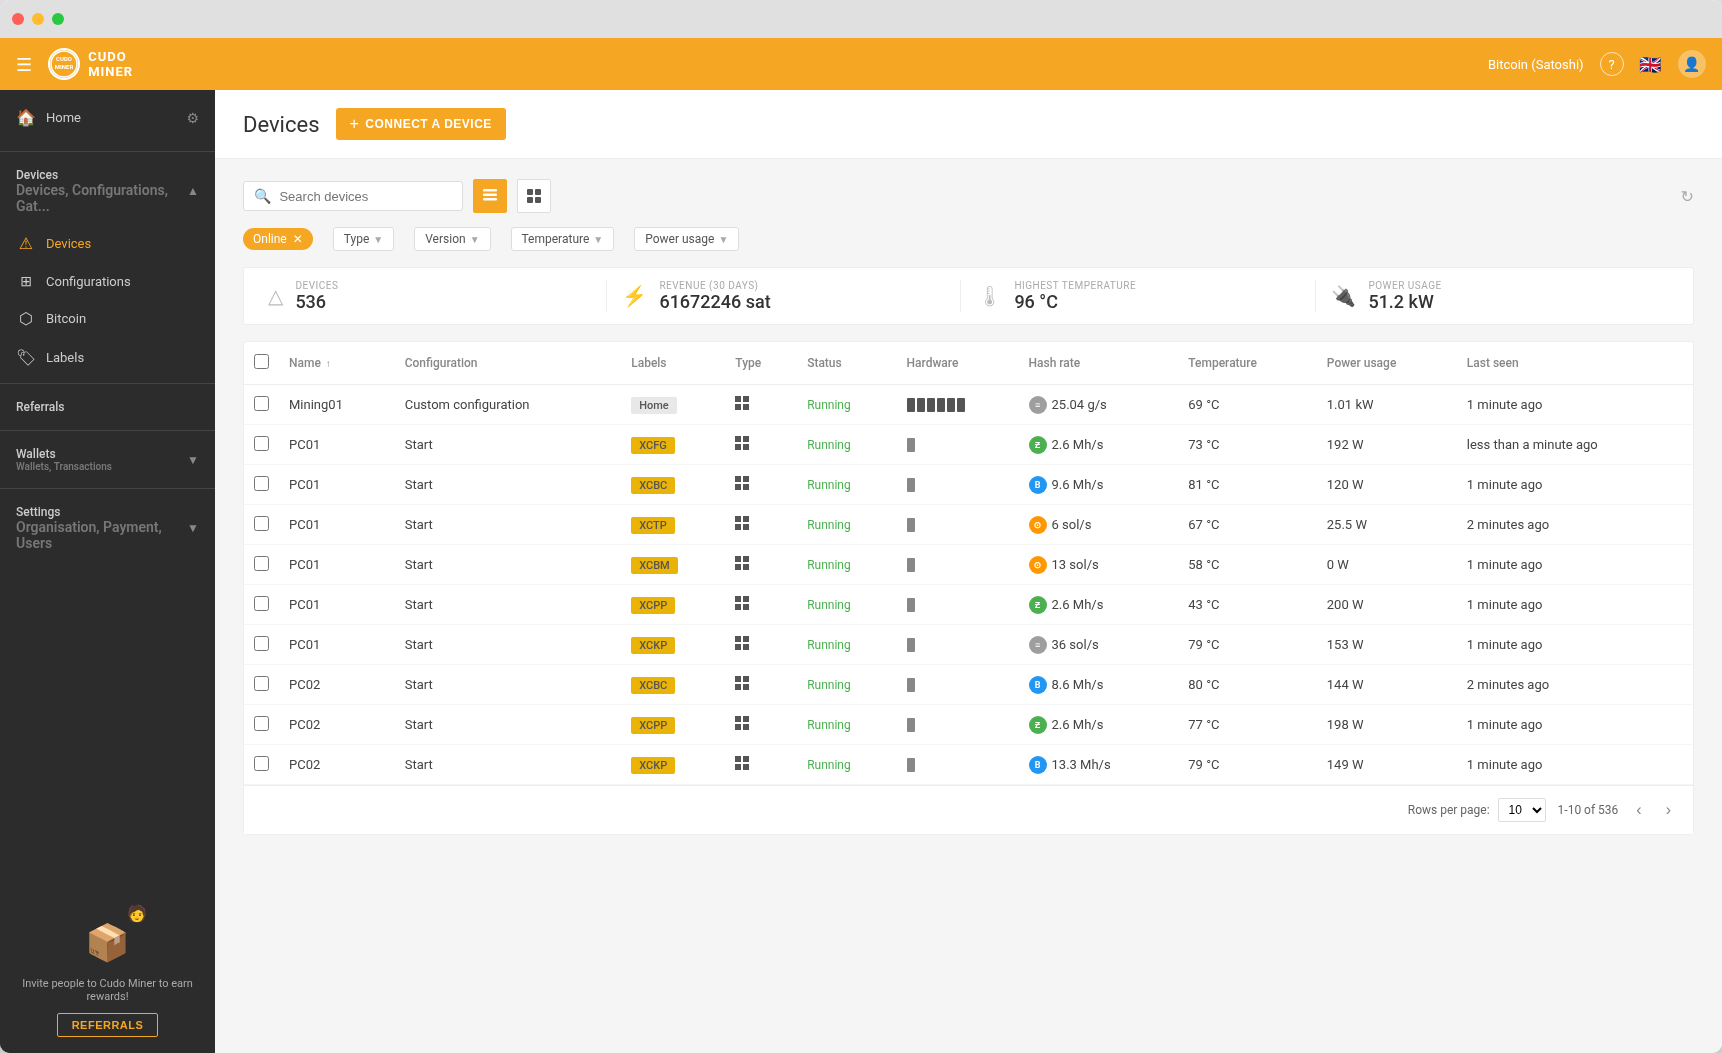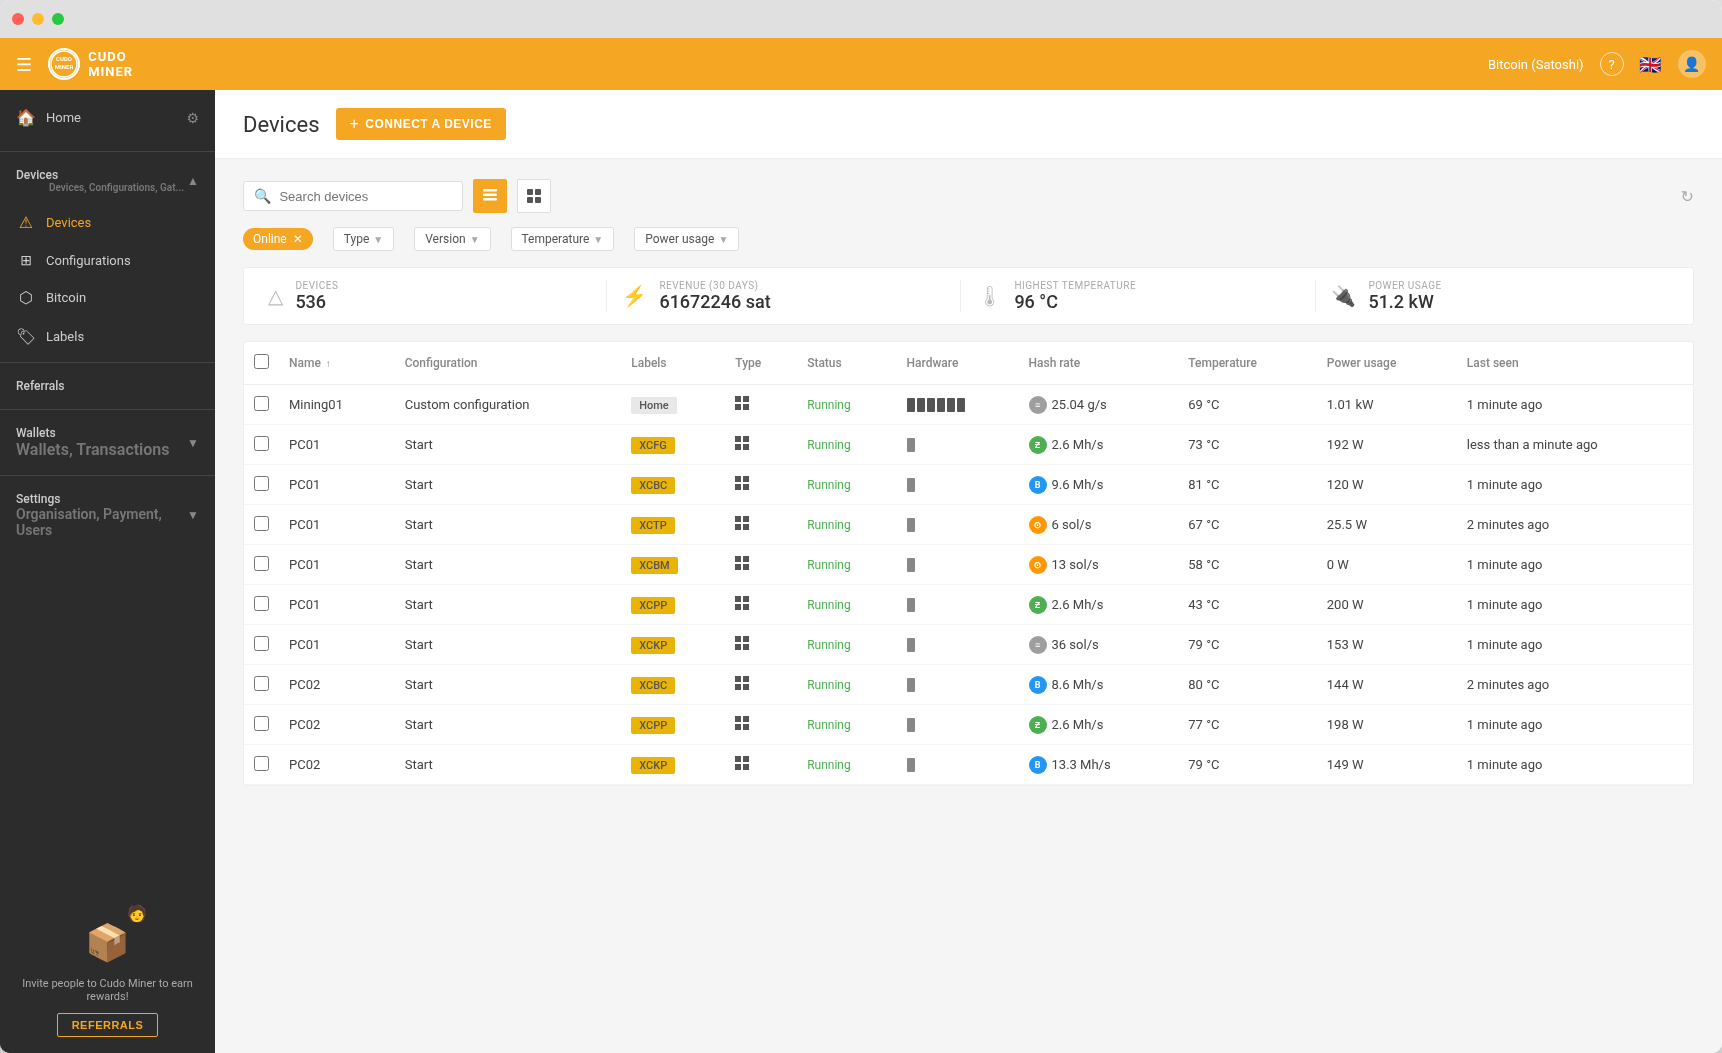--- a/index.html
+++ b/index.html
@@ -142,21 +142,21 @@
           <span>Home</span>
           <span style="margin-left:auto;color:#888;font-size:14px;">⚙</span>
         </div>
       </div>
 
       <hr class="sidebar-divider">
 
       <div class="sidebar-group-header">
         <div>
           <div class="group-title">Devices</div>
-          <div style="font-size:10px;color:#777;margin-left:33px;">Devices, Configurations, Gat...</div>
+          <div style="font-size:14px;color:#777;">Devices, Configurations, Gat...</div>
         </div>
         <span style="color:#888;font-size:12px;">▲</span>
       </div>
       <div class="sidebar-item active">
         <span class="icon" style="color:#f5a623;">⚠</span>
         <span style="color:#f5a623;">Devices</span>
       </div>
       <div class="sidebar-item">
         <span class="icon" style="font-size:14px;">⊞</span>
         <span>Configurations</span>
@@ -174,21 +174,21 @@
 
       <div class="sidebar-group-header">
         <div class="group-title">Referrals</div>
       </div>
 
       <hr class="sidebar-divider">
 
       <div class="sidebar-group-header">
         <div>
           <div class="group-title">Wallets</div>
-          <div style="font-size:16px;color:#777;">Wallets, Transactions</div>
+          <div style="font-size:10px;color:#777;">Wallets, Transactions</div>
         </div>
         <span style="color:#888;font-size:12px;">▼</span>
       </div>
 
       <hr class="sidebar-divider">
 
       <div class="sidebar-group-header">
         <div>
           <div class="group-title">Settings</div>
           <div style="font-size:14px;color:#777;">Organisation, Payment, Users</div>
@@ -670,17 +670,30 @@
           <span>13.3 Mh/s</span>
         </div>
       </td>
       <td>79 °C</td>
       <td>149 W</td>
       <td>1 minute ago</td>
     </tr>
               </tbody>
           </table>
 
+          <div class="pagination">
+            <div class="rows-per-page">
+              <span>Rows per page:</span>
+              <select class="rows-select">
+                <option>10</option>
+                <option>25</option>
+                <option>50</option>
+              </select>
+            </div>
+            <span class="page-info">1-10 of 536</span>
+            <button class="page-btn">‹</button>
+            <button class="page-btn">›</button>
+          </div>
         </div>
       </div>
     </div>
   </div>
 </div>
 
 </body></html>

